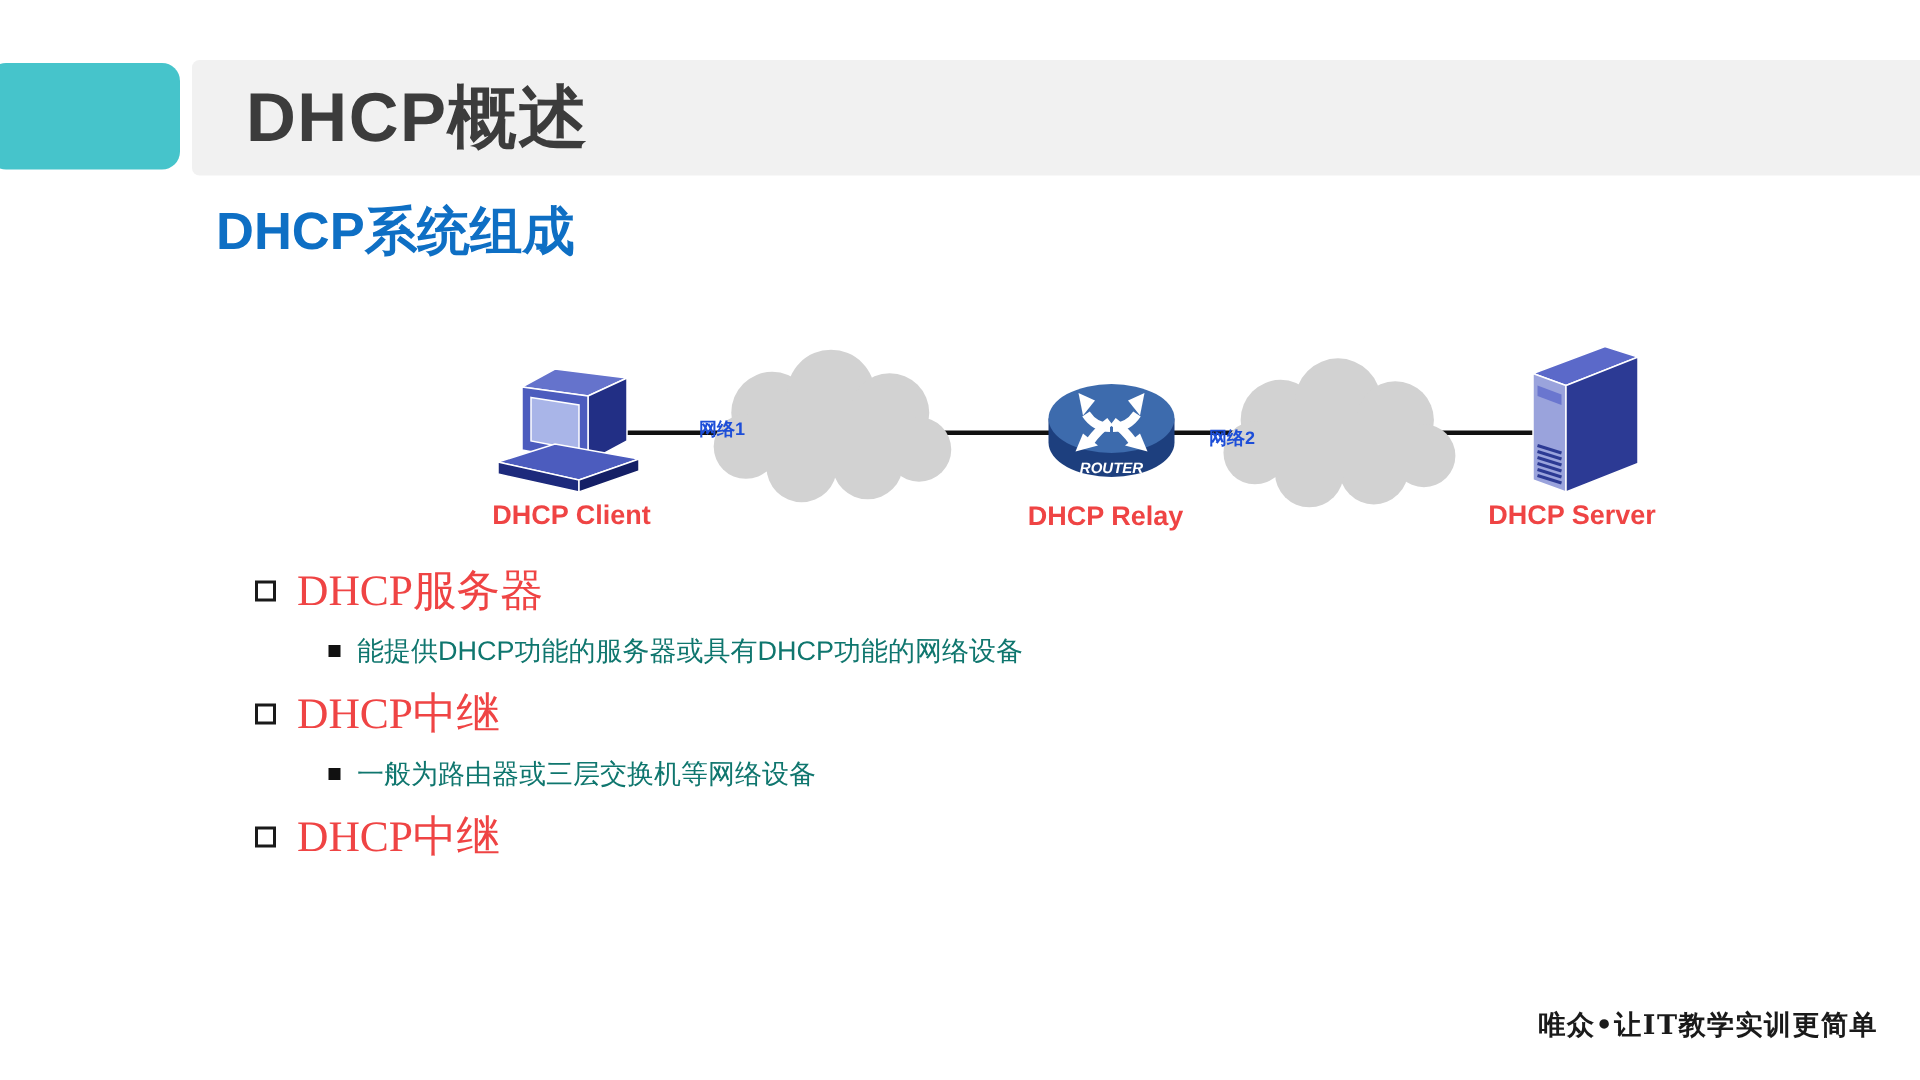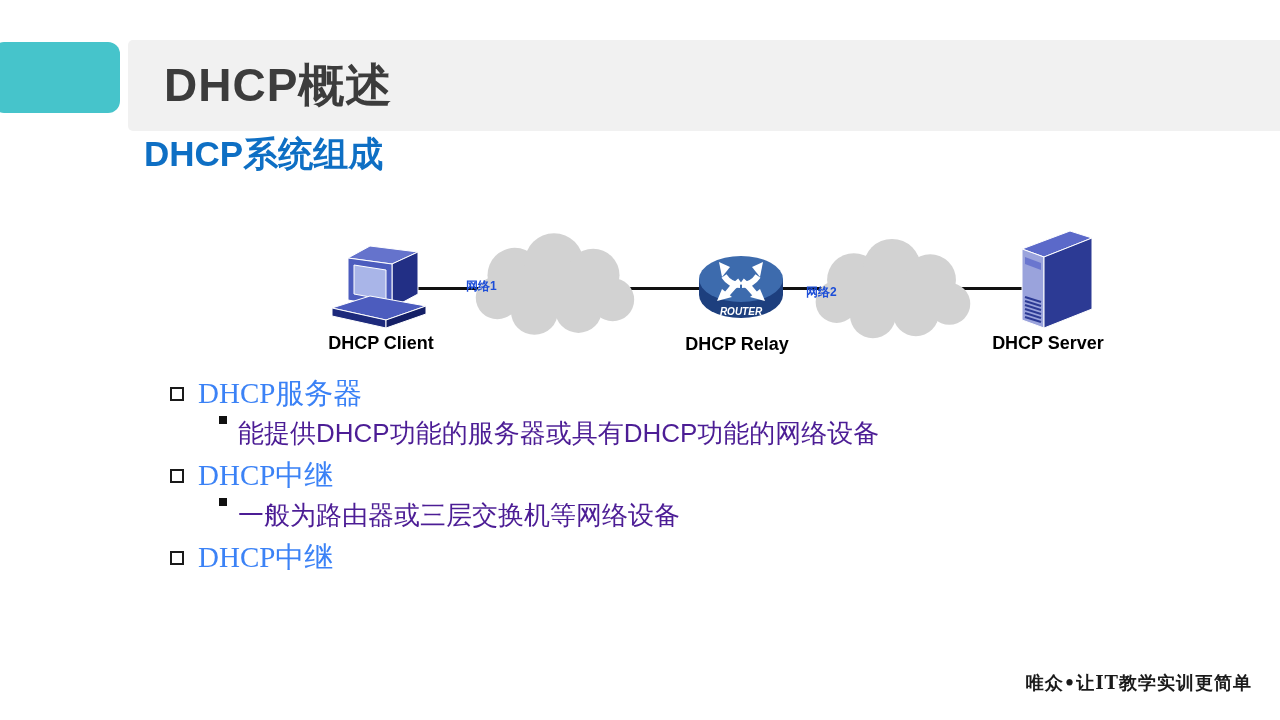--- a/index.html
+++ b/index.html
@@ -7,21 +7,21 @@
     width:1280px;height:720px;position:relative;overflow:hidden;
     background:#ffffff;
     font-family:"Liberation Sans","DejaVu Sans",sans-serif;
   }
   
   .accent{
     position:absolute;left:-8px;top:42px;width:128px;height:71px;
     background:#46c4cb;border-radius:12px;
   }
   .titlebar{
-    position:absolute;left:128px;top:40px;right:0;height:91px;
+    position:absolute;left:128px;top:40px;right:0;height:77px;
     background:#f1f1f1;border-radius:5px 0 0 5px;
     display:flex;align-items:center;
   }
   .titlebar h1{
     margin:0 0 0 36px;
     font-size:46px;font-weight:bold;color:#3c3c3c;letter-spacing:1px;
   }
   .subtitle{
     position:absolute;left:133px;top:120px;margin:11px;
     font-size:35px;font-weight:bold;color:#0e6fc4;
@@ -37,35 +37,35 @@
   .node-server{left:1014px;top:227px;width:86px;height:106px;}
   .cloud{position:absolute;z-index:2;}
   .cloud1{left:466px;top:231px;width:176px;height:108px;}
   .cloud2{left:806px;top:237px;width:172px;height:105px;}
   .cloudlabel{
     position:absolute;left:0;right:0;top:47px;
     font-size:12px;font-weight:bold;color:#1d4ed8;z-index:3;
   }
   .nodelabel{
     position:absolute;width:160px;text-align:center;z-index:3;
-    font-size:18px;font-weight:bold;color:#000000;
+    font-size:18px;font-weight:bold;color:#ef4444;
   }
   .label-client{left:301px;top:333px;}
   .label-relay{left:657px;top:334px;}
   .label-server{left:968px;top:333px;}
   
   .bullets{position:absolute;left:170px;top:376px;width:960px;}
   .l1{
     display:flex;align-items:center;height:36px;margin-bottom:4px;
     font-family:"Liberation Serif","DejaVu Serif",serif;
-    font-size:29px;color:#3b82f6;
+    font-size:29px;color:#ef4444;
   }
   .l2{
-    display:flex;height:36px;margin-bottom:6px;margin-left:49px;
-    font-size:26px;color:#4c1d95;
+    display:flex;align-items:center;height:36px;margin-bottom:6px;margin-left:49px;
+    font-size:18px;color:#0f766e;
   }
   .sq1{
     flex:0 0 auto;width:10px;height:10px;border:2px solid #1a1a1a;
     margin-right:14px;background:#ffffff;
   }
   .sq2{
     flex:0 0 auto;width:8px;height:8px;background:#111111;margin-right:11px;
   }
   
   .footer{

